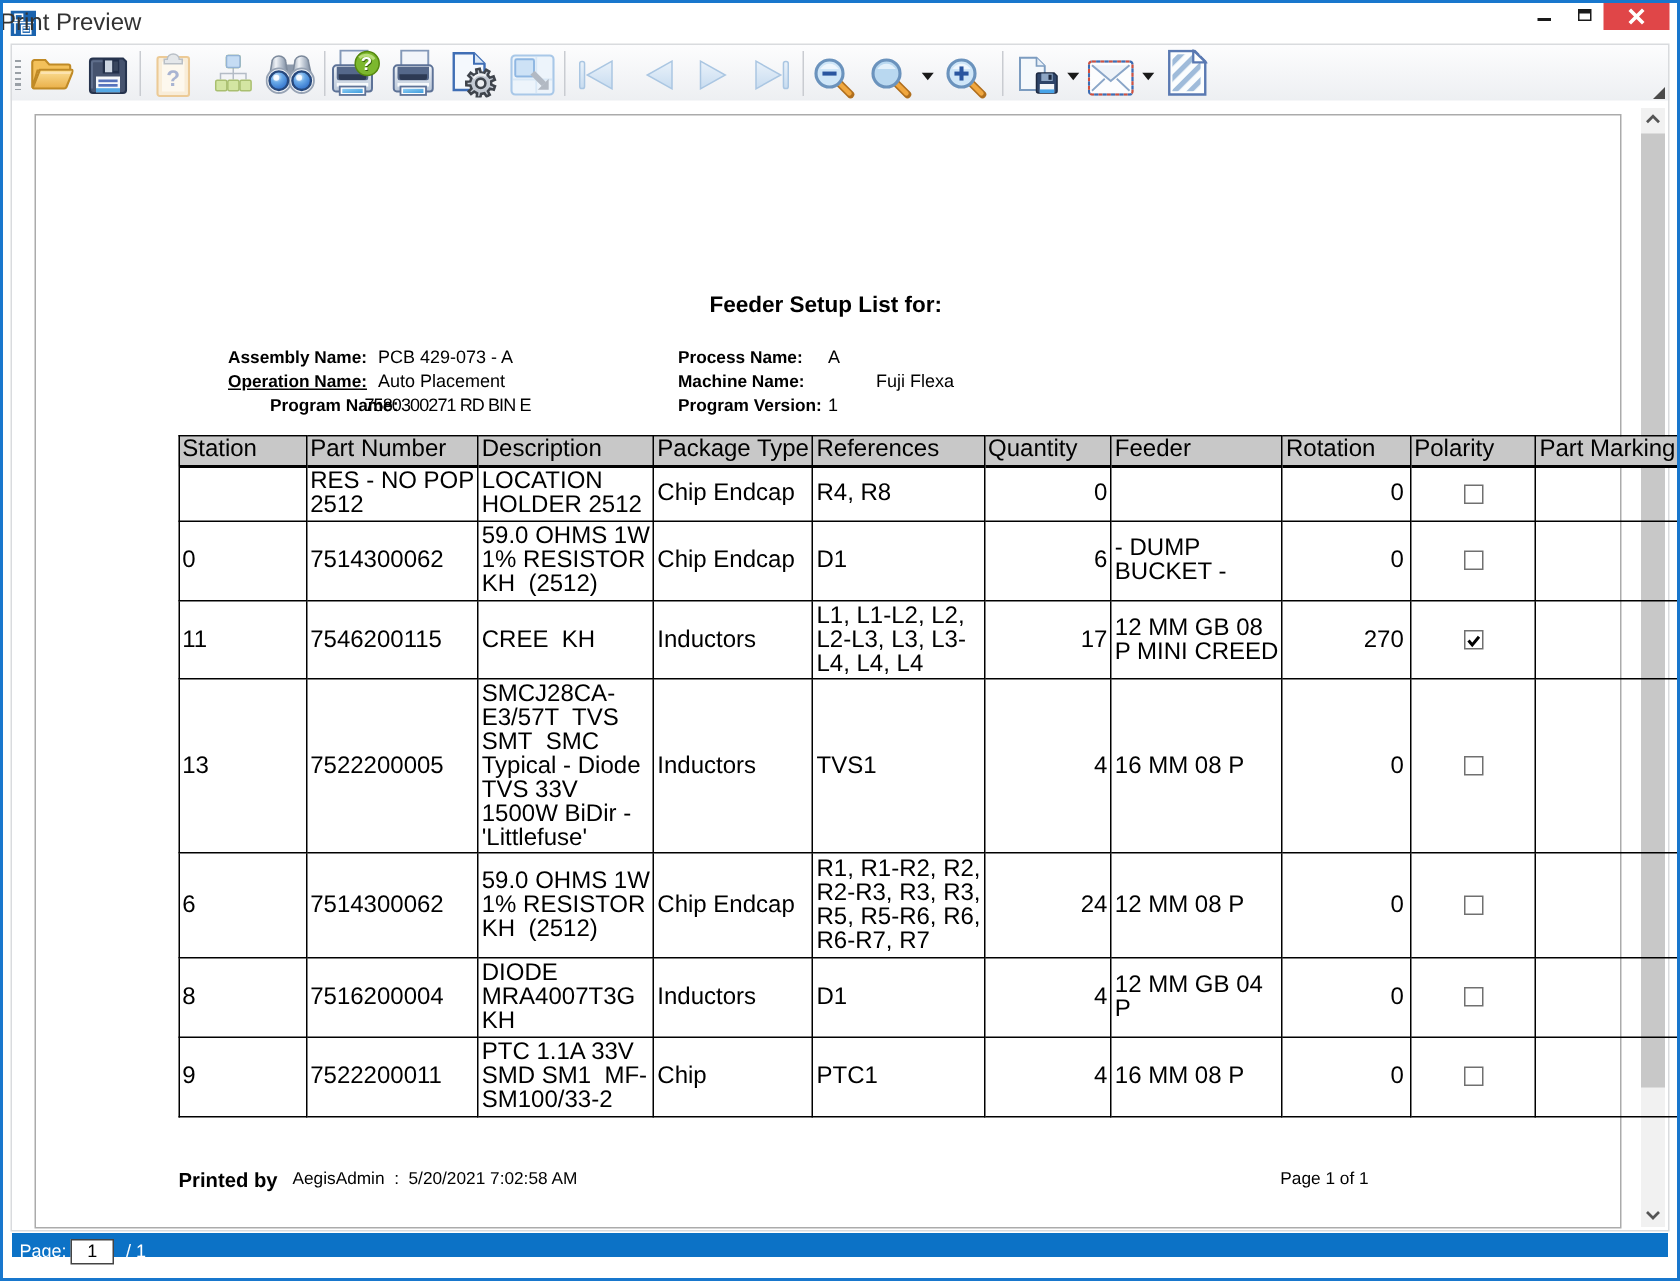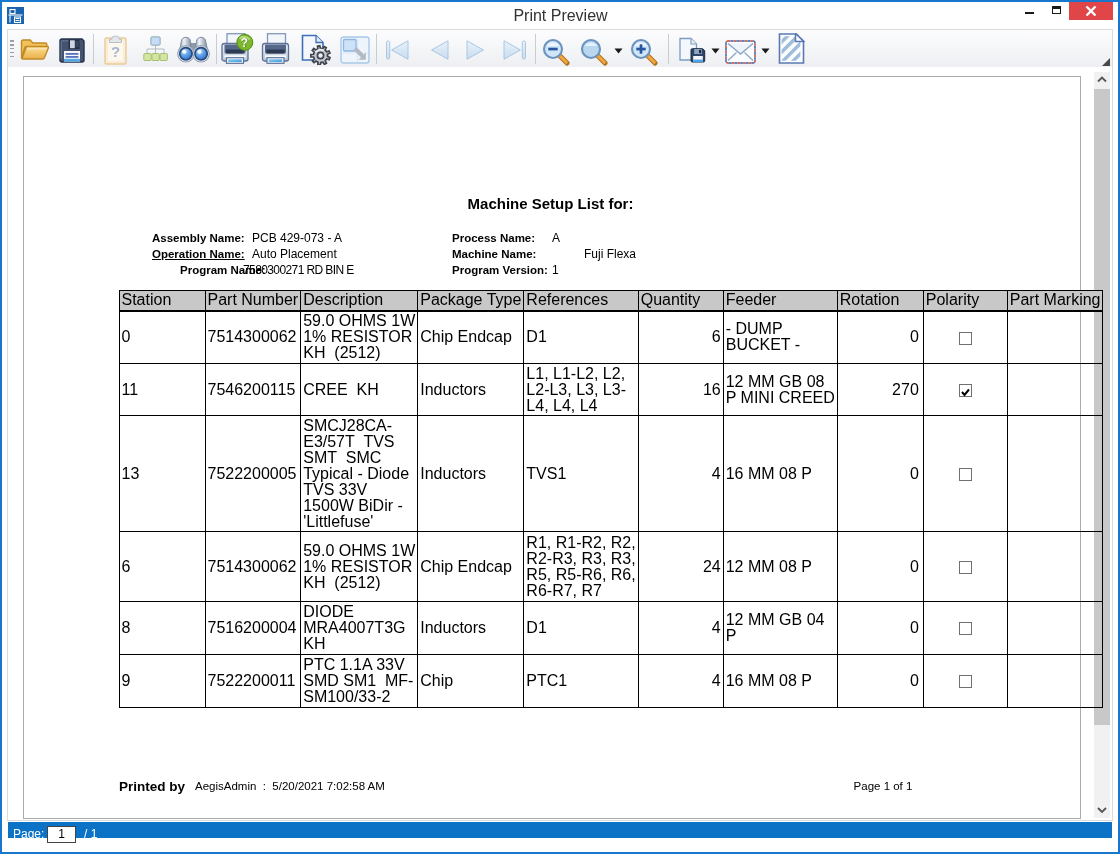--- a/index.html
+++ b/index.html
@@ -1,20 +1,20 @@
 <!DOCTYPE html>
 <html><head>
 <meta charset="utf-8">
 <style>
 * { margin:0; padding:0; box-sizing:border-box; }
 html,body { width:1120px; height:854px; }
 body { font-family:"Liberation Sans", sans-serif; position:relative; background:#fff; overflow:hidden; }
 #border-ov { position:absolute; left:0; top:0; width:1120px; height:854px; border:2px solid #1877cd; z-index:50; pointer-events:none; }
 
-#title { position:absolute; left:0; top:7px; width:1121px; text-align:center; font-size:16px; color:#333; z-index:2; }
+#title { position:absolute; left:0; top:7px; width:1121px; font-size:16px; color:#333; z-index:2; }
 #appicon { position:absolute; left:7px; top:7px; width:17px; height:17px; }
 #btn-min { position:absolute; left:1025px; top:12px; width:9px; height:2px; background:#1a1a1a; }
 #btn-max { position:absolute; left:1052px; top:6px; width:9px; height:8px; border:1px solid #1a1a1a; border-top:3px solid #1a1a1a; }
 #btn-close { position:absolute; left:1069px; top:2px; width:44px; height:17.5px; background:#e04648; }
 
 #toolbar { position:absolute; left:7px; top:29px; width:1106px; height:38px; background:linear-gradient(#fdfdfe,#edeff2); }
 #panelborder { position:absolute; left:7px; top:29px; width:1106px; height:792px; border:1px solid #d9dbde; }
 .sep { position:absolute; top:34px; width:1px; height:30px; background:#c9ccd1; z-index:3; }
 .tbi { position:absolute; z-index:3; }
 #grip { position:absolute; left:10px; top:40px; width:3.5px; height:20px; z-index:3;
@@ -288,21 +288,21 @@
     <svg width="16" height="16" style="position:absolute;top:0;left:0">
       <path d="M4 9.5 L8 5.5 L12 9.5" stroke="#555" stroke-width="1.8" fill="none"></path>
     </svg>
     <div id="vthumb"></div>
     <svg width="16" height="16" style="position:absolute;bottom:0;left:0">
       <path d="M4 6 L8 10 L12 6" stroke="#555" stroke-width="1.8" fill="none"></path>
     </svg>
   </div>
   <div id="frame"></div>
 
-  <div class="abs" id="doctitle" style="left:0;top:195px;width:1101px;text-align:center;">Machine Setup List for:</div>
+  <div class="abs" id="doctitle" style="left:0;top:195px;width:1101px;text-align:center;">Feeder Setup List for:</div>
 
   <div class="abs inforow" style="left:152px;top:230px;"><span class="lbl">Assembly Name:</span></div>
   <div class="abs inforow" style="left:252px;top:230px;">PCB 429-073 - A</div>
   <div class="abs inforow" style="left:152px;top:246px;text-decoration:underline;"><span class="lbl">Operation Name:</span></div>
   <div class="abs inforow" style="left:252px;top:246px;">Auto Placement</div>
   <div class="abs inforow" style="left:152px;top:262px;padding-left:28px;"><span class="lbl">Program Name:</span></div>
   <div class="abs inforow" style="left:243px;top:262px;letter-spacing:-0.6px;">7580300271 RD BIN E</div>
   <div class="abs inforow" style="left:452px;top:230px;"><span class="lbl">Process Name:</span></div>
   <div class="abs inforow" style="left:552px;top:230px;">A</div>
   <div class="abs inforow" style="left:452px;top:246px;"><span class="lbl">Machine Name:</span></div>
@@ -329,39 +329,51 @@
         <th>Part Number</th>
         <th>Description</th>
         <th>Package Type</th>
         <th>References</th>
         <th>Quantity</th>
         <th>Feeder</th>
         <th>Rotation</th>
         <th>Polarity</th>
         <th>Part Marking</th>
     </tr>
+    <tr style="height:37px">
+      <td></td>
+        <td>RES - NO POP<br>2512</td>
+        <td>LOCATION<br>HOLDER 2512</td>
+        <td>Chip Endcap</td>
+        <td>R4, R8</td>
+        <td class="num">0</td>
+        <td></td>
+        <td class="num2">0</td>
+        <td class="ck"><span class="cb"></span></td>
+        <td></td>
+    </tr>
     <tr style="height:53px">
       <td>0</td>
         <td>7514300062</td>
         <td>59.0 OHMS 1W<br>1% RESISTOR<br>KH&nbsp; (2512)</td>
         <td>Chip Endcap</td>
         <td>D1</td>
         <td class="num">6</td>
         <td>- DUMP<br>BUCKET -</td>
         <td class="num2">0</td>
         <td class="ck"><span class="cb"></span></td>
         <td></td>
     </tr>
     <tr style="height:52px">
       <td>11</td>
         <td>7546200115</td>
         <td>CREE&nbsp; KH</td>
         <td>Inductors</td>
         <td>L1, L1-L2, L2,<br>L2-L3, L3, L3-<br>L4, L4, L4</td>
-        <td class="num">16</td>
+        <td class="num">17</td>
         <td>12 MM GB 08<br>P MINI CREED</td>
         <td class="num2">270</td>
         <td class="ck"><span class="cb"><svg width="11" height="11" viewBox="0 0 11 11">
               <path d="M2 5 L4.5 8 L9 2.5" stroke="#000" stroke-width="2" fill="none"></path>
             </svg></span></td>
         <td></td>
     </tr>
     <tr style="height:116px">
       <td>13</td>
         <td>7522200005</td>

